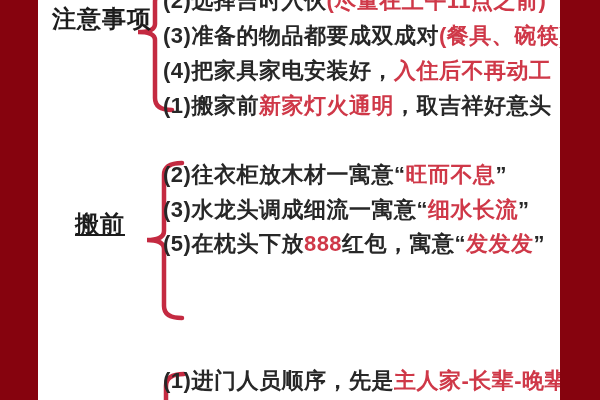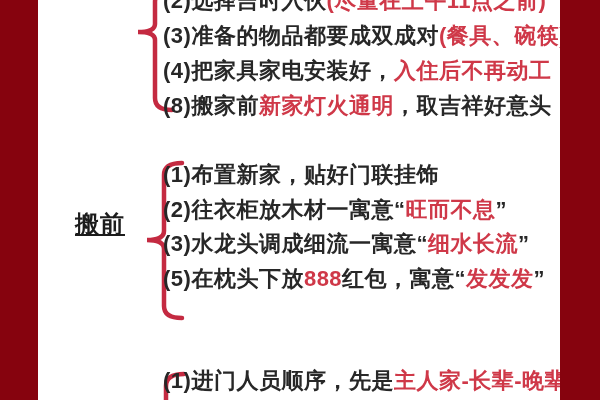--- a/index.html
+++ b/index.html
@@ -30,20 +30,21 @@
 
   svg.brace{position:absolute;z-index:1;overflow:visible;}
   #brace-1{left:134px;top:-12px;}
   #brace-2{left:142px;top:160px;}
   #brace-3{left:152px;top:370px;}
 </style>
 </head>
 <body>
 
 <div class="glabel" id="label-1">
+    <div>注意事项</div>
   </div>
 
 <div class="glabel" id="label-2">
     <div>搬前</div>
   </div>
 
 <svg class="brace" id="brace-1" width="42" height="126" viewBox="0 0 42 126">
   <path d="M 38,2 Q 21,2 21,14 L 21,36 Q 21,44 4,44 Q 21,44 21,52 L 21,110 Q 21,122 38,122" fill="none" stroke="#c42a41" stroke-width="4.5" stroke-linecap="round"></path>
 </svg>
 
@@ -52,25 +53,24 @@
 </svg>
 
 <svg class="brace" id="brace-3" width="36" height="30" viewBox="0 0 36 30">
   <path d="M 32,4 Q 14,4 14,16 L 14,34" fill="none" stroke="#c42a41" stroke-width="4.5" stroke-linecap="round"></path>
 </svg>
 
 <div class="rows" id="rows-1">
     <div class="row"><span class="seg-black">(2)选择吉时入伙</span><span class="seg-red">(尽量在上午11点之前)</span></div>
     <div class="row"><span class="seg-black">(3)准备的物品都要成双成对</span><span class="seg-red">(餐具、碗筷)</span></div>
     <div class="row"><span class="seg-black">(4)把家具家电安装好，</span><span class="seg-red">入住后不再动工</span></div>
-    <div class="row"><span class="seg-black">(8)搬家前</span><span class="seg-red">新家灯火通明</span><span class="seg-black">，取吉祥好意头</span></div>
+    <div class="row"><span class="seg-black">(1)搬家前</span><span class="seg-red">新家灯火通明</span><span class="seg-black">，取吉祥好意头</span></div>
   </div>
 
 <div class="rows" id="rows-2">
-    <div class="row"><span class="seg-black">(1)布置新家，贴好门联挂饰</span></div>
     <div class="row"><span class="seg-black">(2)往衣柜放木材一寓意“</span><span class="seg-red">旺而不息</span><span class="seg-black">”</span></div>
     <div class="row"><span class="seg-black">(3)水龙头调成细流一寓意“</span><span class="seg-red">细水长流</span><span class="seg-black">”</span></div>
     <div class="row"><span class="seg-black">(5)在枕头下放</span><span class="seg-red">888</span><span class="seg-black">红包，寓意“</span><span class="seg-red">发发发</span><span class="seg-black">”</span></div>
   </div>
 
 <div class="rows" id="rows-3">
     <div class="row"><span class="seg-black">(1)进门人员顺序，先是</span><span class="seg-red">主人家-长辈-晚辈</span></div>
   </div>
 
 <div class="strip strip-left"></div>

